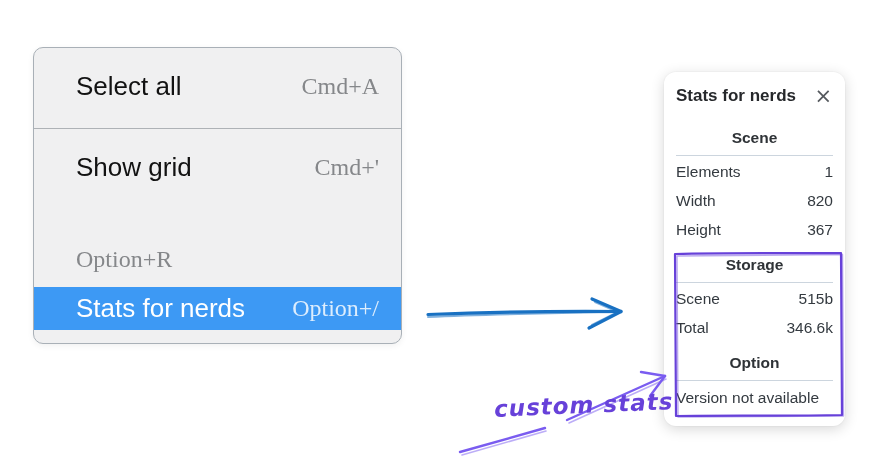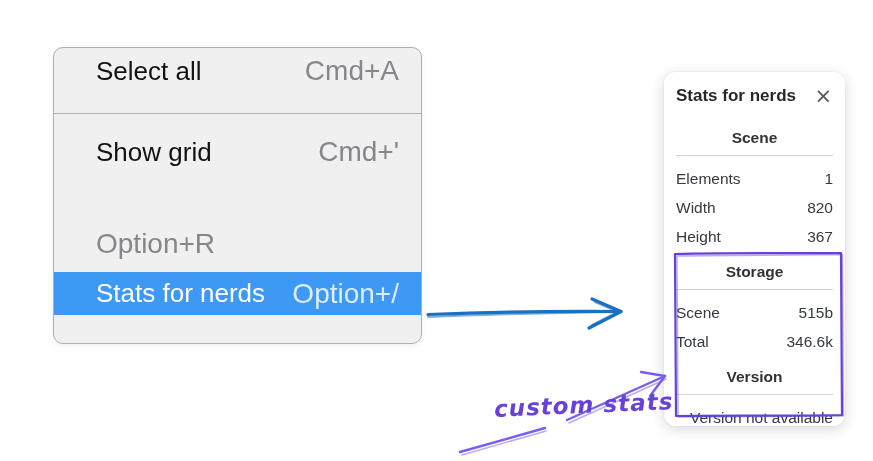--- a/index.html
+++ b/index.html
@@ -21,32 +21,31 @@
     font-family:"Liberation Sans",sans-serif;
   }
 
   
   .menu{
     position:absolute;left:33px;top:47px;
     width:369px;height:297px;
     background:var(--menu-bg);
     border:1.5px solid var(--menu-border);
     border-radius:10px;
-    padding-top:0;
+    padding-top:15px;
     box-shadow:0 2px 6px rgba(0,0,0,0.06);
-    margin-left:20px;
   }
   .menu-item{
     height:46px;
     display:flex;align-items:center;justify-content:space-between;
     padding:0 22px 0 42px;
     font-size:26px;color:#121212;
     cursor:default;white-space:nowrap;
   }
-  .menu-item .shortcut{font-size:28px;color:var(--shortcut-gray);}
+  .menu-item .shortcut{font-size:24px;color:var(--shortcut-gray);font-family:Liberation Serif, serif;}
   .menu-item.highlighted{
     background:var(--menu-highlight);
     color:#fff;height:43px;margin-top:5px;
   }
   .menu-item.highlighted .shortcut{color:rgba(255,255,255,0.82);}
   .menu-divider{
     border-top:1.5px solid #aeb2b6;
     margin:19px 0 15px 0;
   }
 
@@ -66,21 +65,21 @@
     font-size:21px;line-height:20px;color:#55595e;
     background:none;border:none;cursor:pointer;
     font-family:"DejaVu Sans",sans-serif;padding:0 1px;
   }
   .sec-title{
     text-align:center;font-weight:bold;font-size:15.5px;color:#2f3337;
     padding-bottom:8px;margin-top:12px;
     border-bottom:1px solid var(--heading-rule);
   }
   .sec-title.first{margin-top:22px;}
-  .sec-rows{margin-top:8px;text-align:right;}
+  .sec-rows{margin-top:1px;}
   .stat-row{
     display:flex;justify-content:space-between;
     line-height:29px;white-space:nowrap;
   }
   .note-row{line-height:29px;margin-top:2px;white-space:nowrap;}
 
   
   .anno{position:absolute;pointer-events:none;}
   .stroke-blue{fill:none;stroke:var(--arrow-blue);stroke-width:3.2;stroke-linecap:round;stroke-linejoin:round;}
   .stroke-blue.ghost{stroke-width:2;opacity:.55;}
@@ -154,21 +153,21 @@
       <div class="sec-rows">
         <div class="stat-row">
           <span>Scene</span>
           <span>515b</span>
         </div>
         <div class="stat-row">
           <span>Total</span>
           <span>346.6k</span>
         </div>
       </div>
-      <div class="sec-title">Version</div>
+      <div class="sec-title">Option</div>
       <div class="sec-rows">
         <div class="note-row">Version not available</div>
       </div>
     </div>
 </div>
 
 <svg class="anno" style="left:670px;top:247px;" width="182" height="175" viewBox="0 0 182 175">
   <path class="box-purple ghost" d="M7 9 L 172.5 7.5 L 173.5 169 L 8 170 Z"></path>
   <path class="box-purple" d="M5 7 C 60 5.5, 120 6.5, 171 6 L 172 168 C 120 169, 60 168.5, 6 169 Z"></path>
 </svg>

